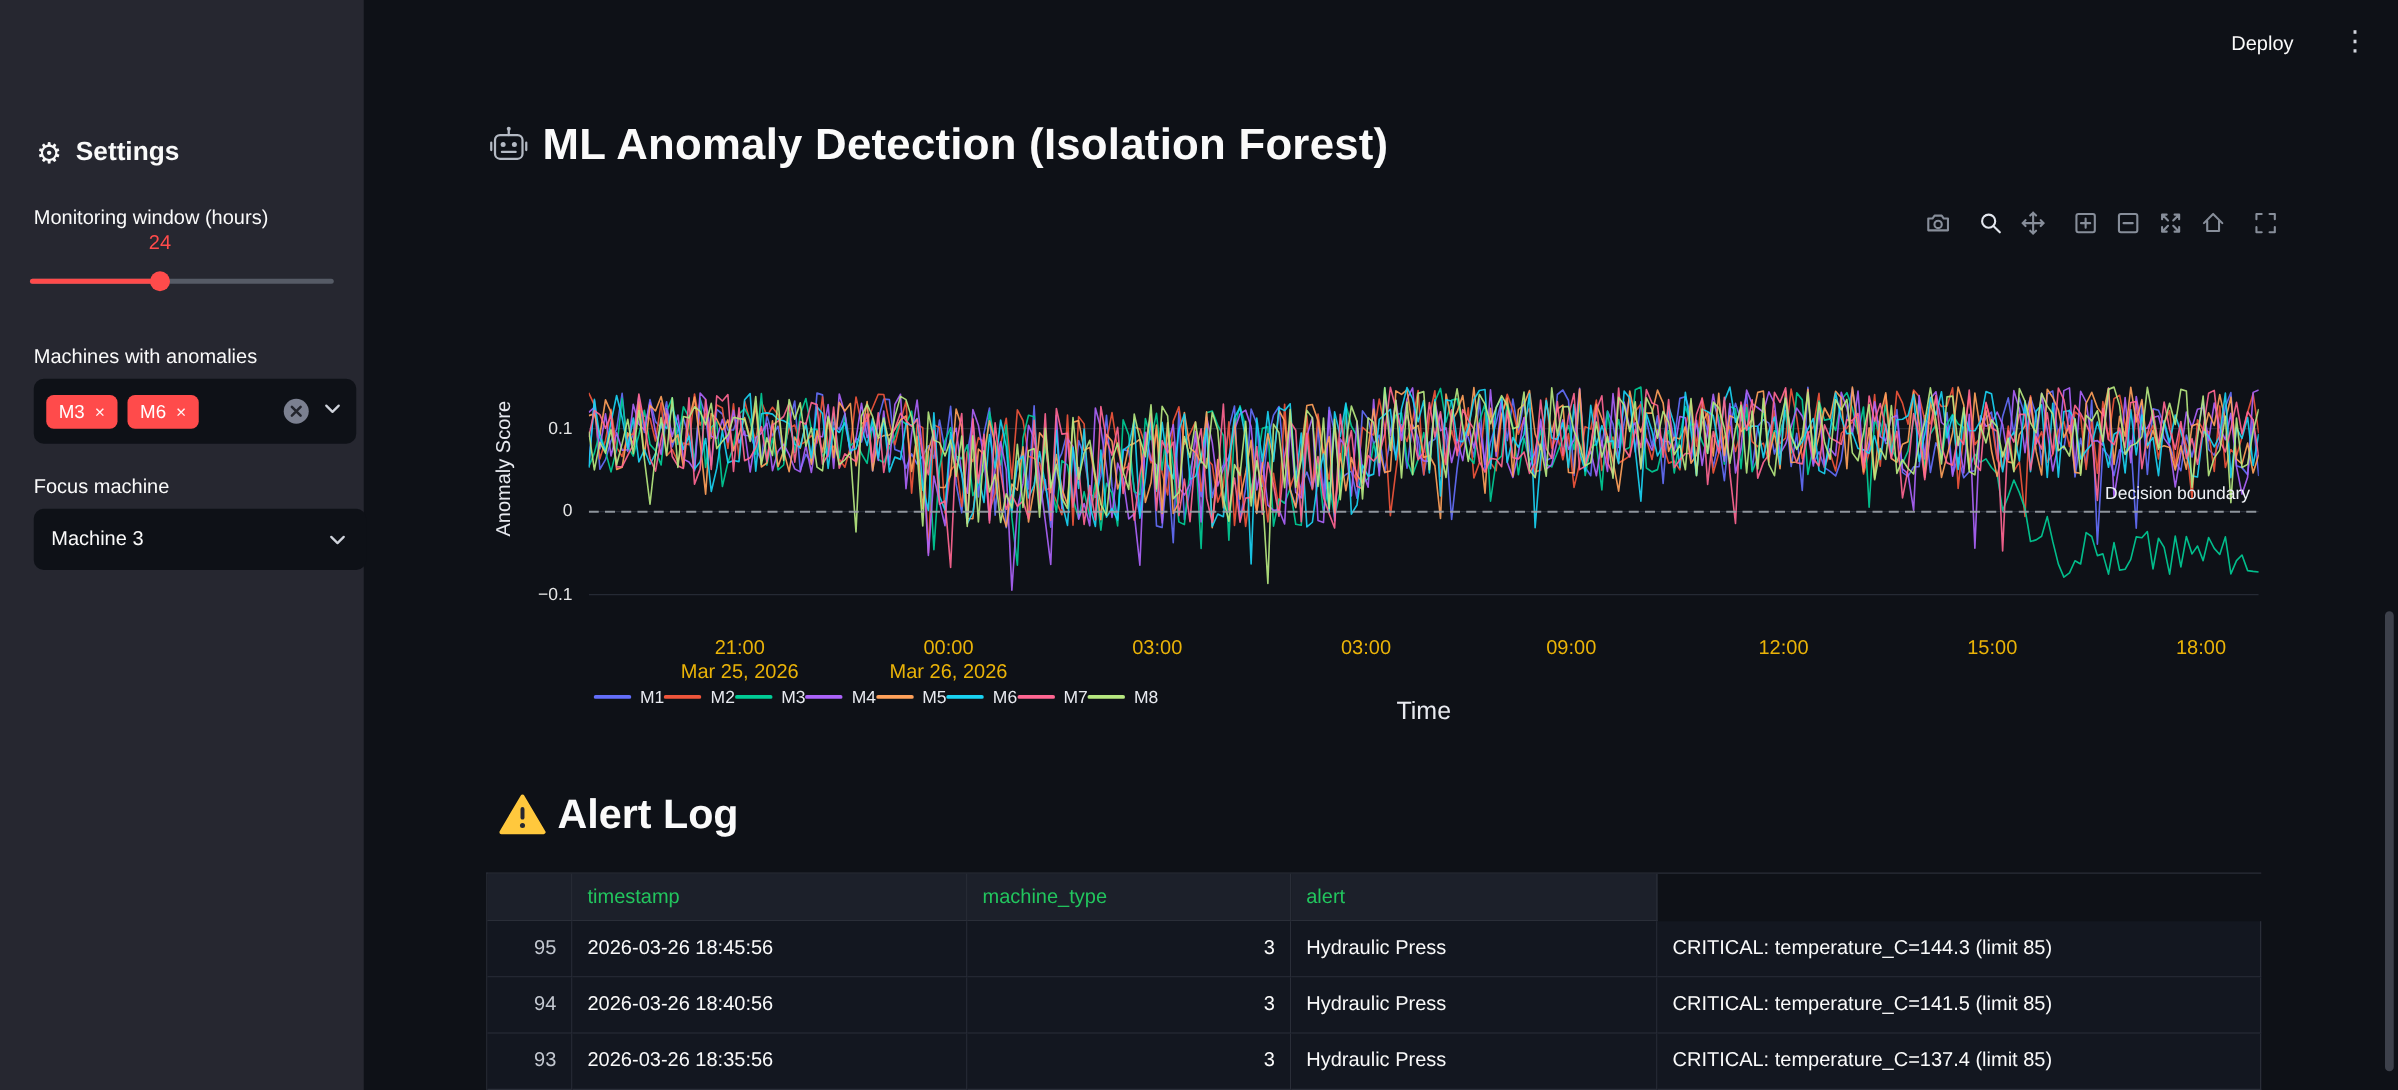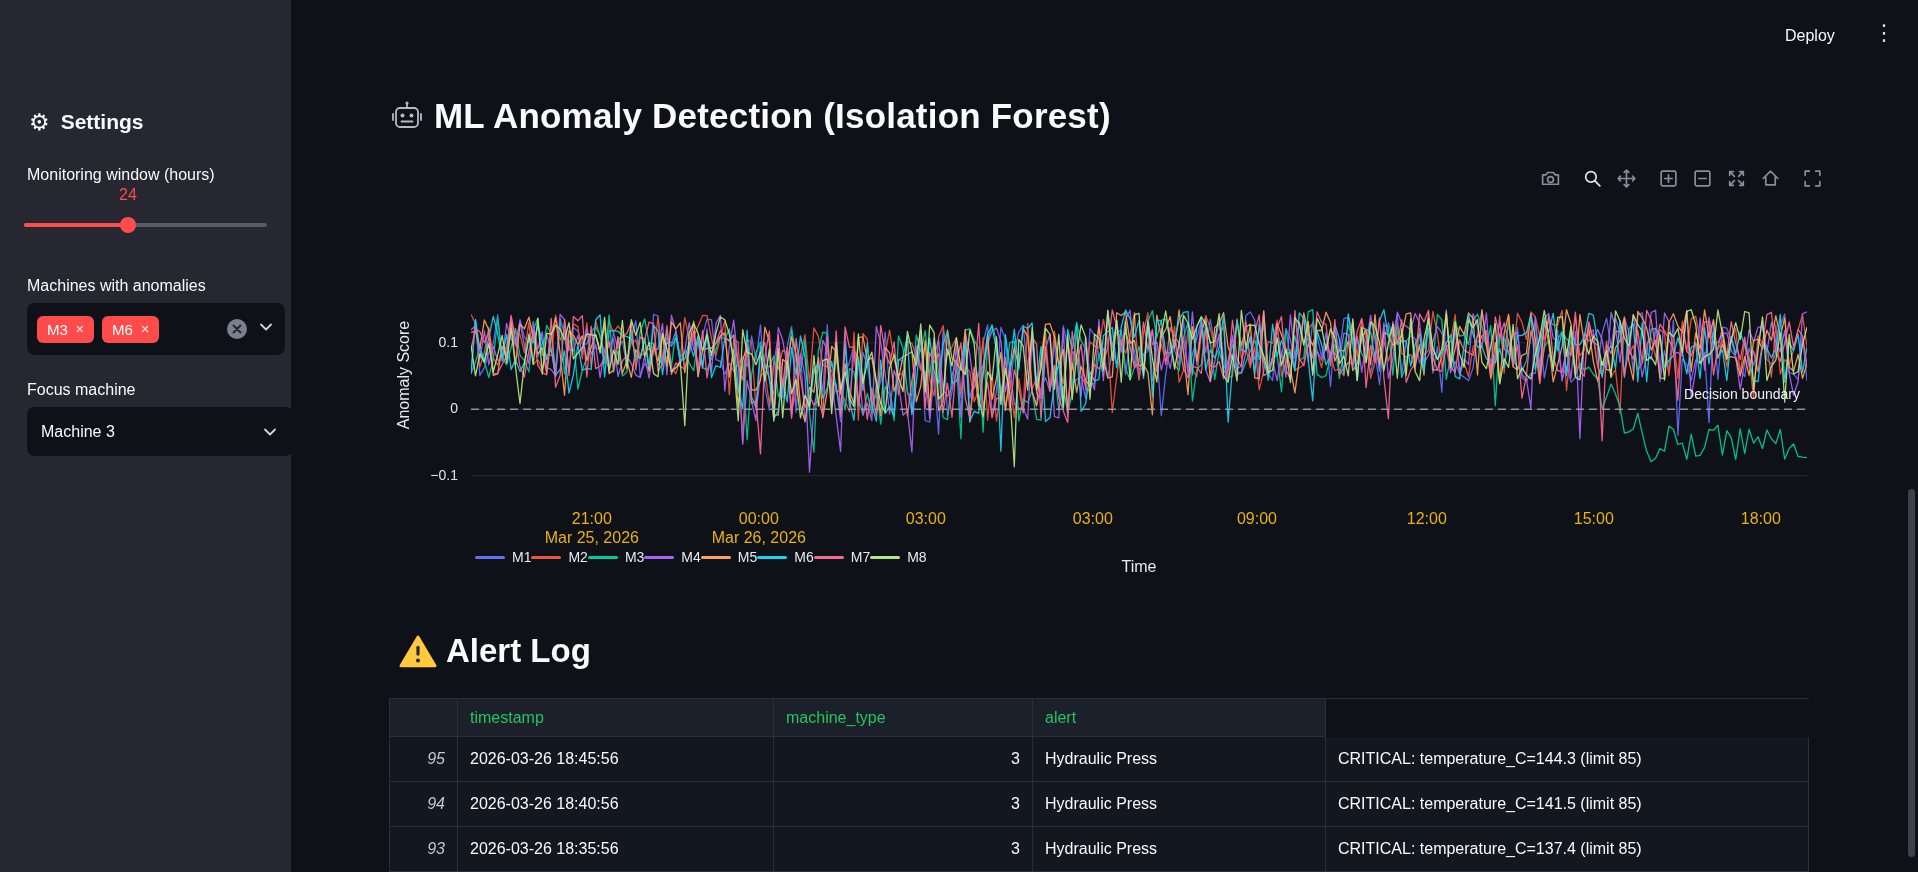--- a/index.html
+++ b/index.html
@@ -44,32 +44,32 @@
 
   
   #ylabel{left:404px;top:375px;transform:translate(-50%,-50%) rotate(-90deg);font-size:16px;color:#e8eaf0;white-space:nowrap;}
   .ytick{left:403px;width:55px;text-align:right;font-size:14px;color:#e5e5e5;}
   .xtick{font-size:16px;color:#eab308;text-align:center;width:110px;}
   #chart-svg{left:471px;top:285px;}
   #boundary-label{left:1560px;top:386px;width:240px;text-align:right;font-size:14px;color:#eef1f6;}
   #legend{left:475px;top:549px;display:flex;}
   .litem{display:flex;align-items:center;gap:7px;font-size:14px;color:#e8eaf0;cursor:pointer;}
   .lswatch{width:30px;height:3px;border-radius:2px;}
-  #xlabel{left:1089px;top:558px;width:100px;text-align:center;font-size:16px;color:#e8eaf0;}
+  #xlabel{left:1089px;top:558px;width:100px;text-align:center;font-size:20px;color:#e8eaf0;}
 
   
   #warn{left:399px;top:634px;}
   #alert-heading{left:446px;top:632px;font-size:33px;font-weight:700;}
   #alert-table{left:389px;top:698px;width:1419px;font-size:16px;border-top:1px solid #2a2e38;border-left:1px solid #2a2e38;}
   .trow{display:grid;grid-template-columns:68px 316px 259px 293px 483px;}
   .tcell{border-right:1px solid #2a2e38;border-bottom:1px solid #2a2e38;display:flex;align-items:center;
          padding:0 12px;height:44px;background:#131720;overflow:hidden;white-space:nowrap;}
   .thead .tcell{height:37px;background:#1c202a;color:#22c55e;}
   .num{justify-content:flex-end;}
-  .idx{color:#c3c8d0;font-style:italic;}
+  .idx{color:#c3c8d0;}
 
   #scrollbar{right:3px;top:489px;width:7px;height:368px;border-radius:4px;background:#3d414b;cursor:pointer;}
 </style>
 </head>
 <body>
 
 <div id="sidebar" class="abs">
   <div class="abs sb-header">
     <span class="gear">⚙</span>
     <span>Settings</span>

